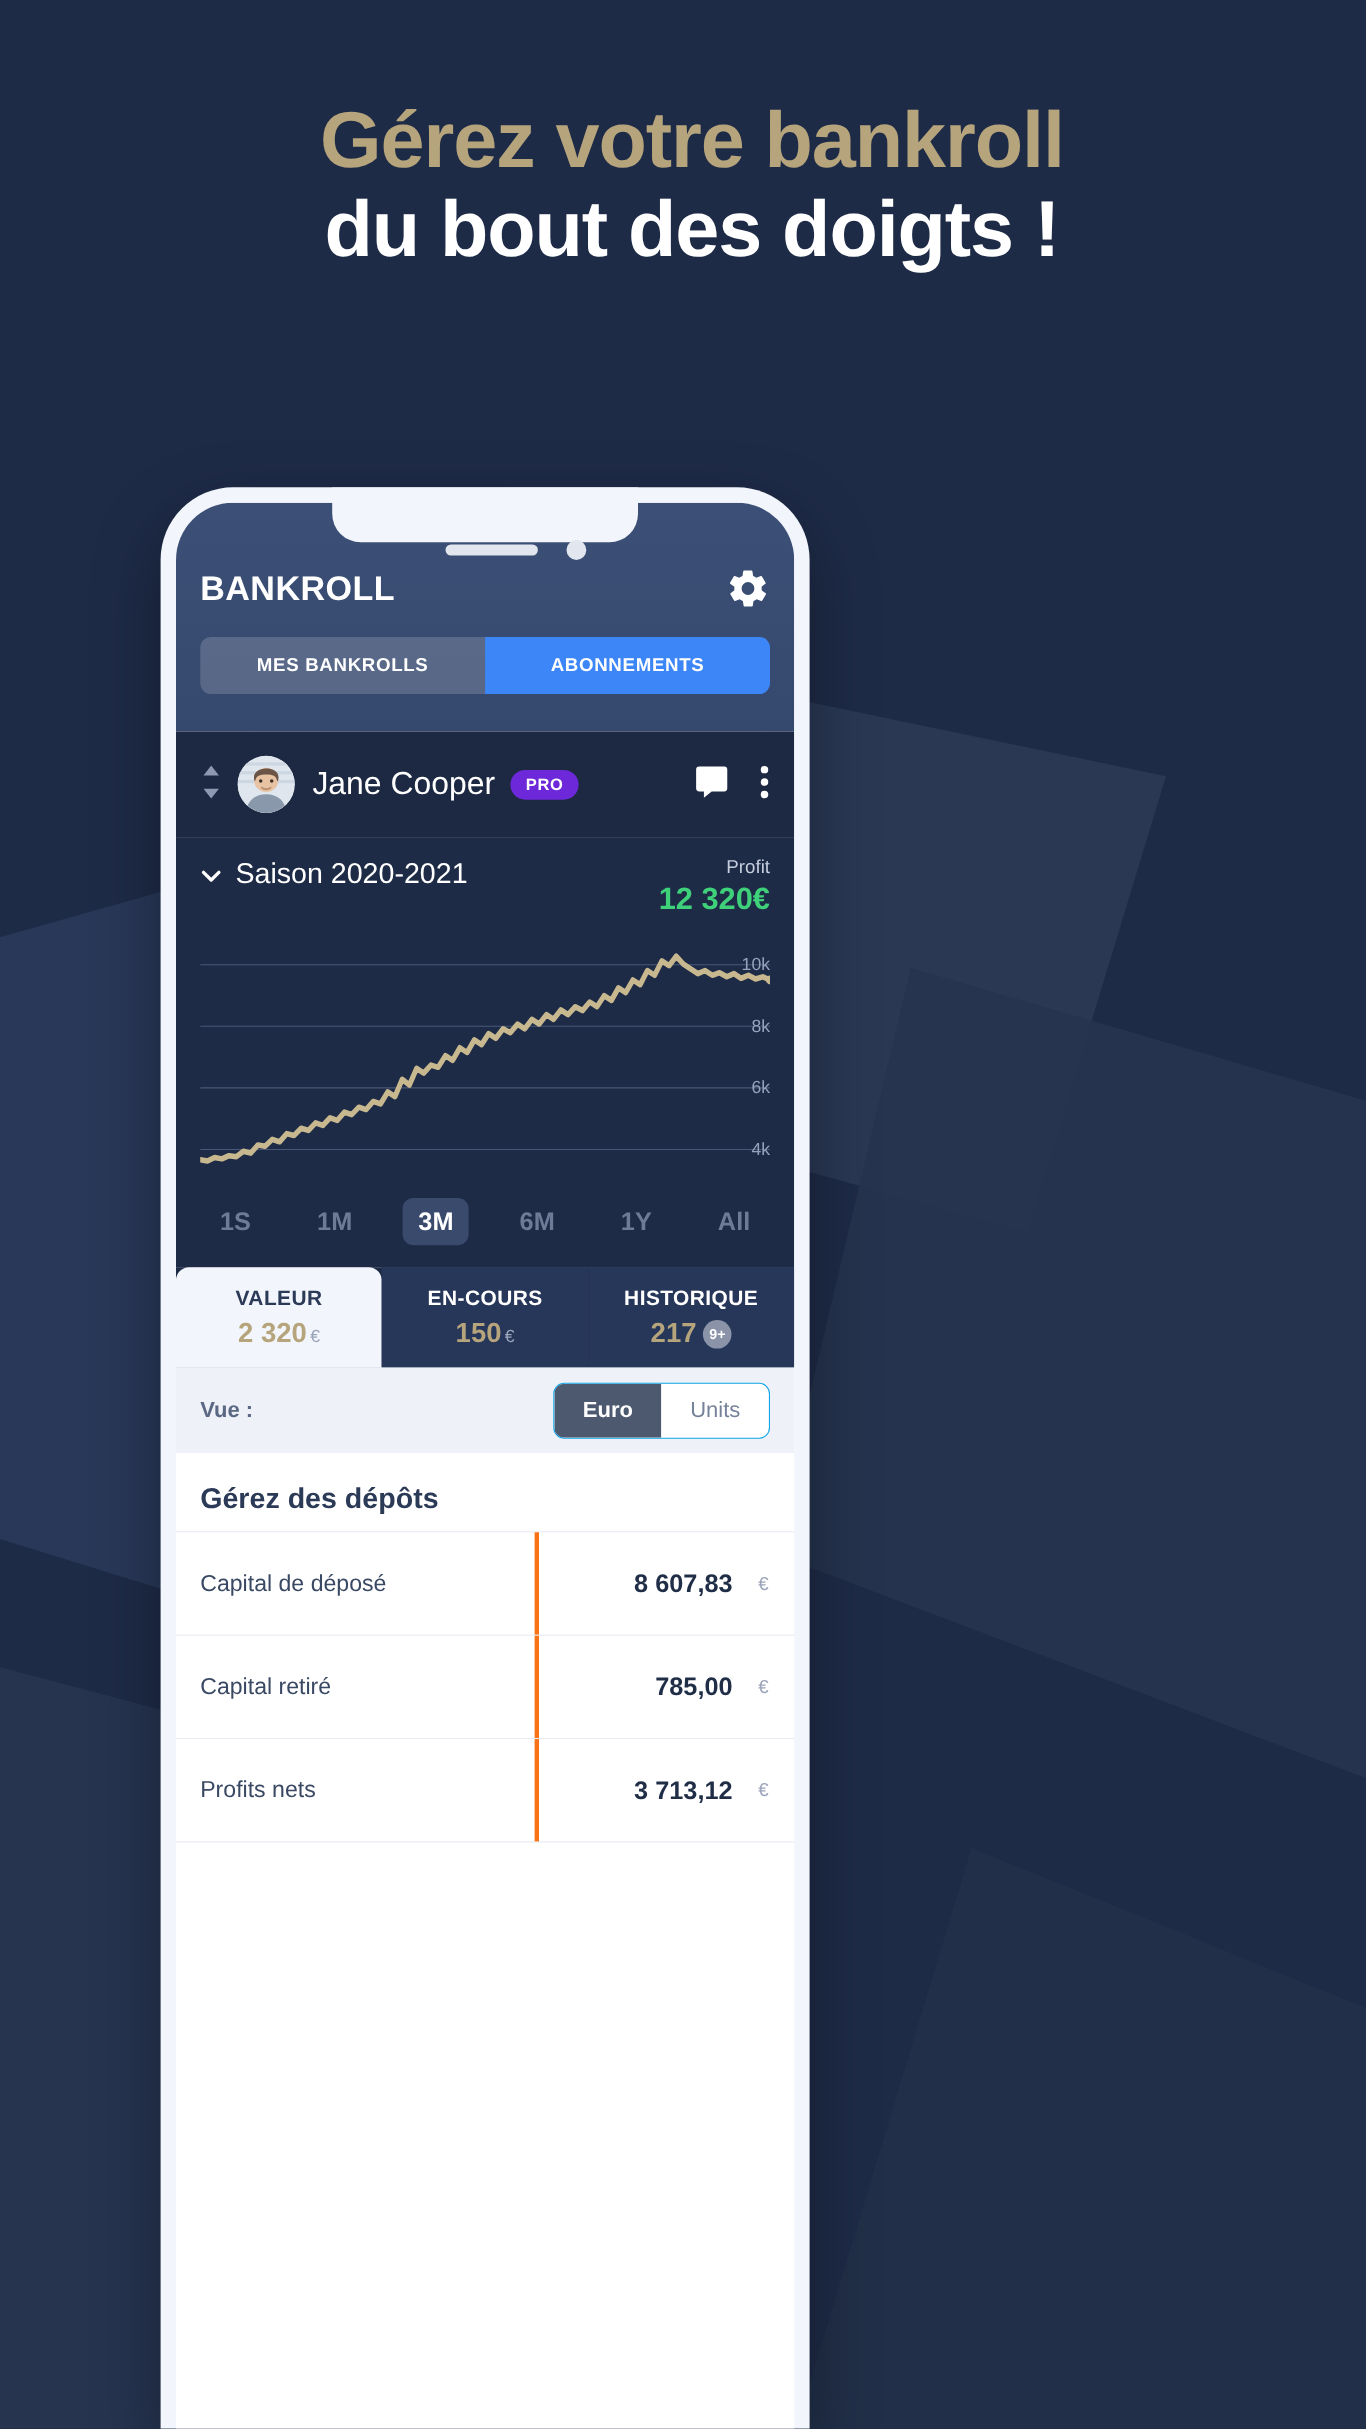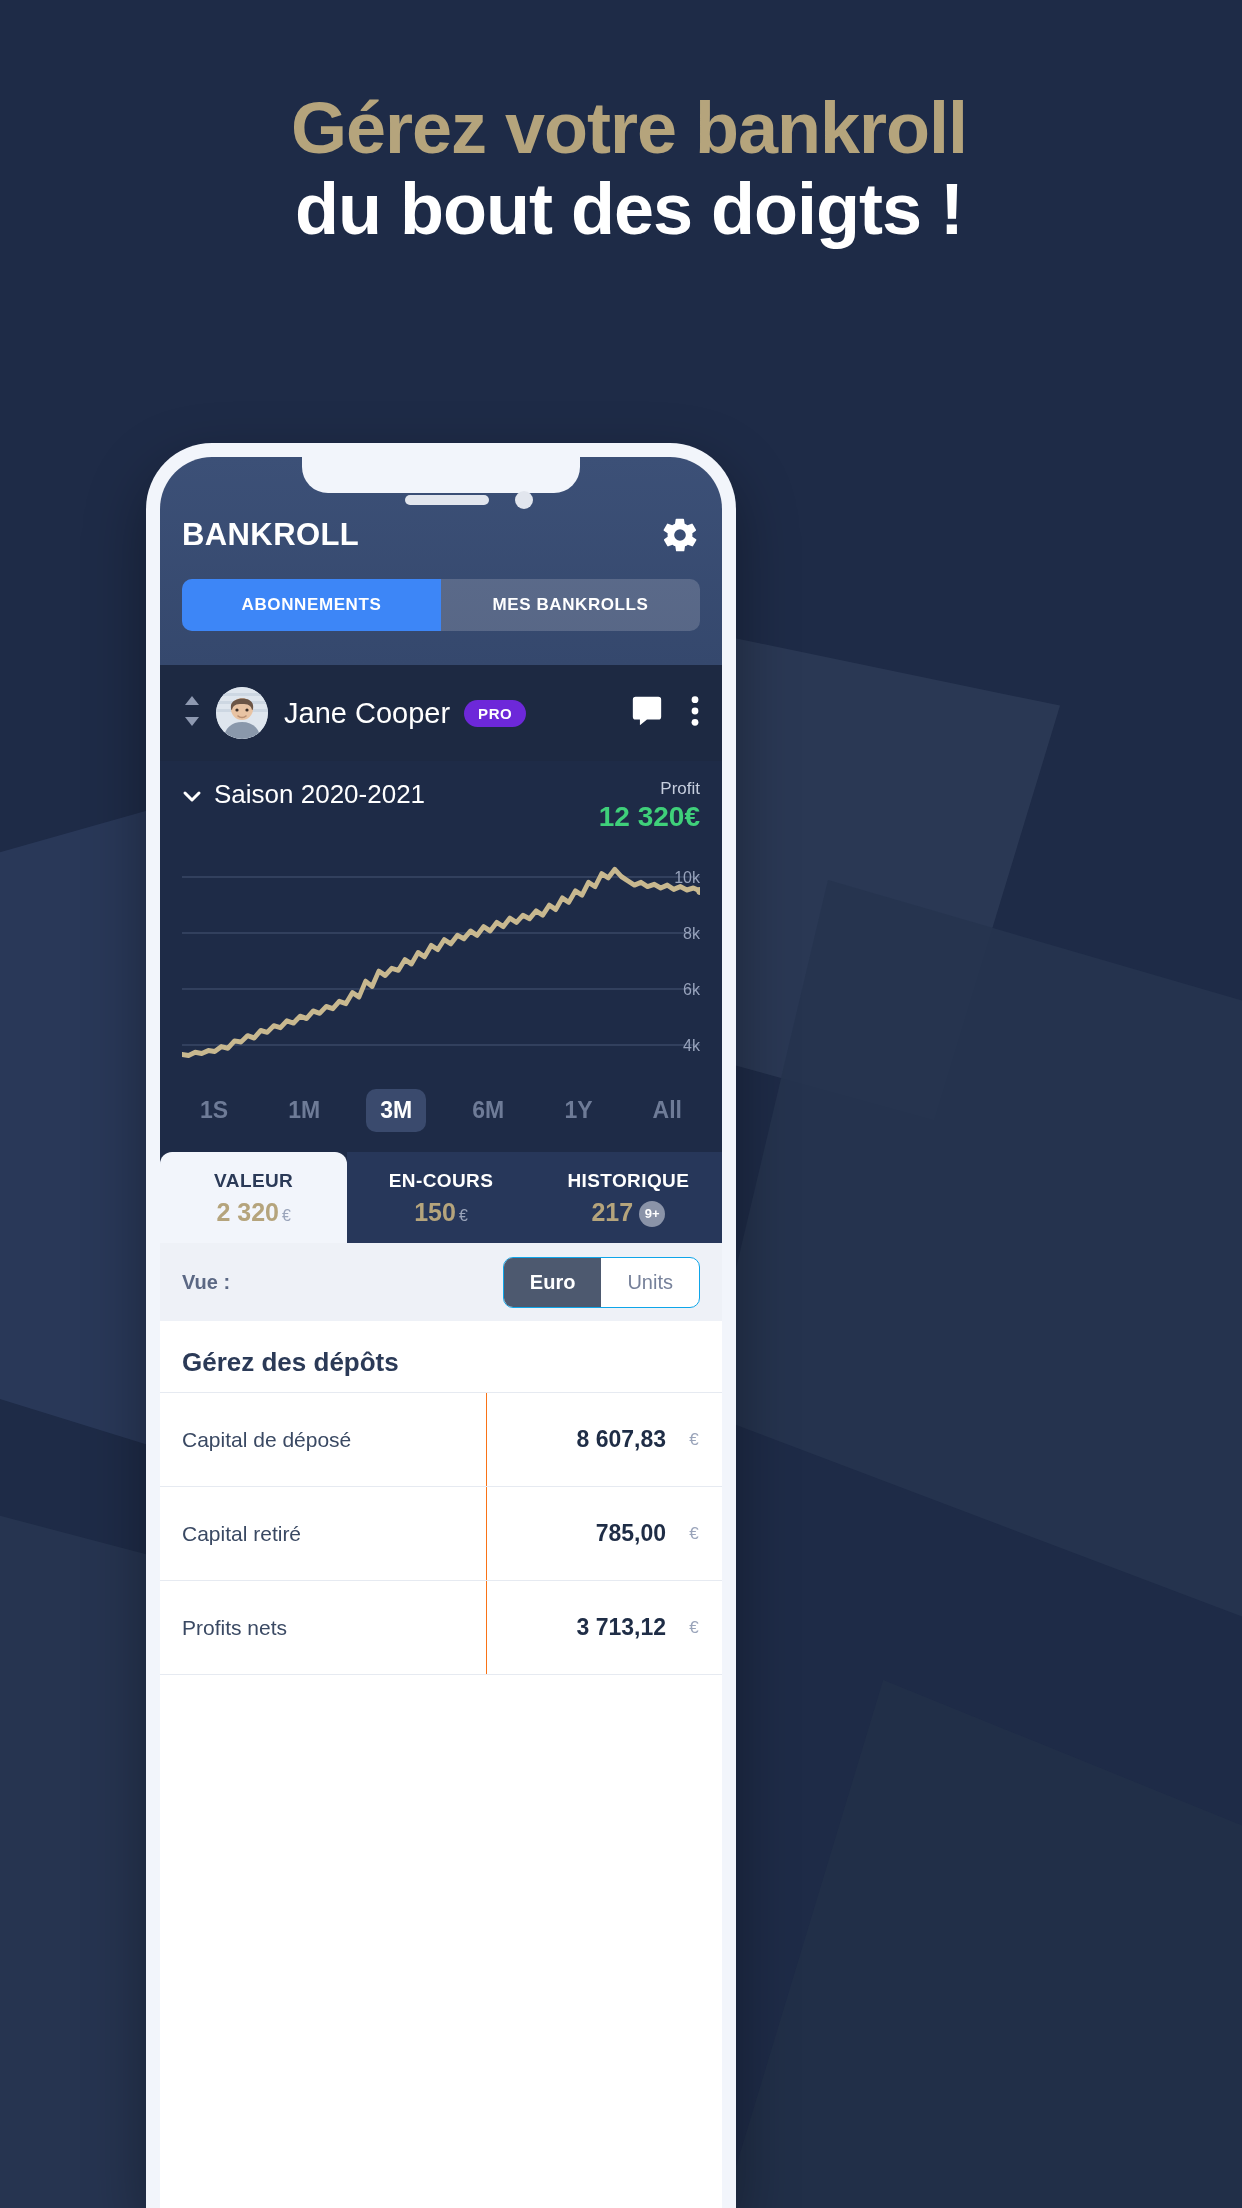--- a/index.html
+++ b/index.html
@@ -190,21 +190,21 @@
   .summary { background:#ffffff; padding:26px 22px 14px 22px; }
   .summary-title { color:#2b3a57; font-size:26px; font-weight:bold; }
   .rows { background:#fff; }
   .row {
     display:flex; align-items:center; border-top:1px solid #e6eaf1;
     height:94px;
   }
   .row-label { flex:1; padding-left:22px; color:#3a4963; font-size:21px; }
   .row-value {
     width:180px; text-align:right; color:#1f2d46; font-size:23px; font-weight:bold;
-    border-left:1px solid #f97316; padding:28px 0 28px 0;
+    border-left:4px solid #f97316; padding:28px 0 28px 0;
     align-self:stretch; display:flex; align-items:center; justify-content:flex-end;
   }
   .row-cur { width:56px; text-align:center; color:#9aa4ba; font-size:17px; }
 </style>
 </head>
 <body>
 
 <div class="bg-shapes">
   <div class="poly poly-a"></div>
   <div class="poly poly-b"></div>
@@ -231,22 +231,22 @@
       <div class="app-header-top">
         <div class="app-title">BANKROLL</div>
         <span class="gear">
           <svg width="40" height="40" viewBox="0 0 24 24" fill="#ffffff">
             <path d="M19.4 13a7.8 7.8 0 0 0 0-2l2.1-1.6a.5.5 0 0 0 .1-.6l-2-3.4a.5.5 0 0 0-.6-.2l-2.5 1a7.6 7.6 0 0 0-1.7-1l-.4-2.6a.5.5 0 0 0-.5-.4h-4a.5.5 0 0 0-.5.4l-.4 2.6c-.6.2-1.2.6-1.7 1l-2.5-1a.5.5 0 0 0-.6.2l-2 3.4a.5.5 0 0 0 .1.6L4.6 11a7.8 7.8 0 0 0 0 2l-2.1 1.6a.5.5 0 0 0-.1.6l2 3.4c.1.2.4.3.6.2l2.5-1c.5.4 1.1.8 1.7 1l.4 2.6c0 .2.2.4.5.4h4c.3 0 .5-.2.5-.4l.4-2.6c.6-.2 1.2-.6 1.7-1l2.5 1c.2.1.5 0 .6-.2l2-3.4a.5.5 0 0 0-.1-.6L19.4 13zM12 15.5A3.5 3.5 0 1 1 15.5 12 3.5 3.5 0 0 1 12 15.5z"></path>
           </svg>
         </span>
       </div>
 
       <div class="tabs">
+        <div class="tab">MES BANKROLLS</div>
         <div class="tab active">ABONNEMENTS</div>
-        <div class="tab">MES BANKROLLS</div>
       </div>
     </div>
 
     <div class="user-row">
       <span class="sorter">
         <svg width="20" height="34" viewBox="0 0 20 34" fill="#8e99b1">
           <path d="M10 2 L17 11 L3 11 Z"></path>
           <path d="M10 32 L3 23 L17 23 Z"></path>
         </svg>
       </span>

